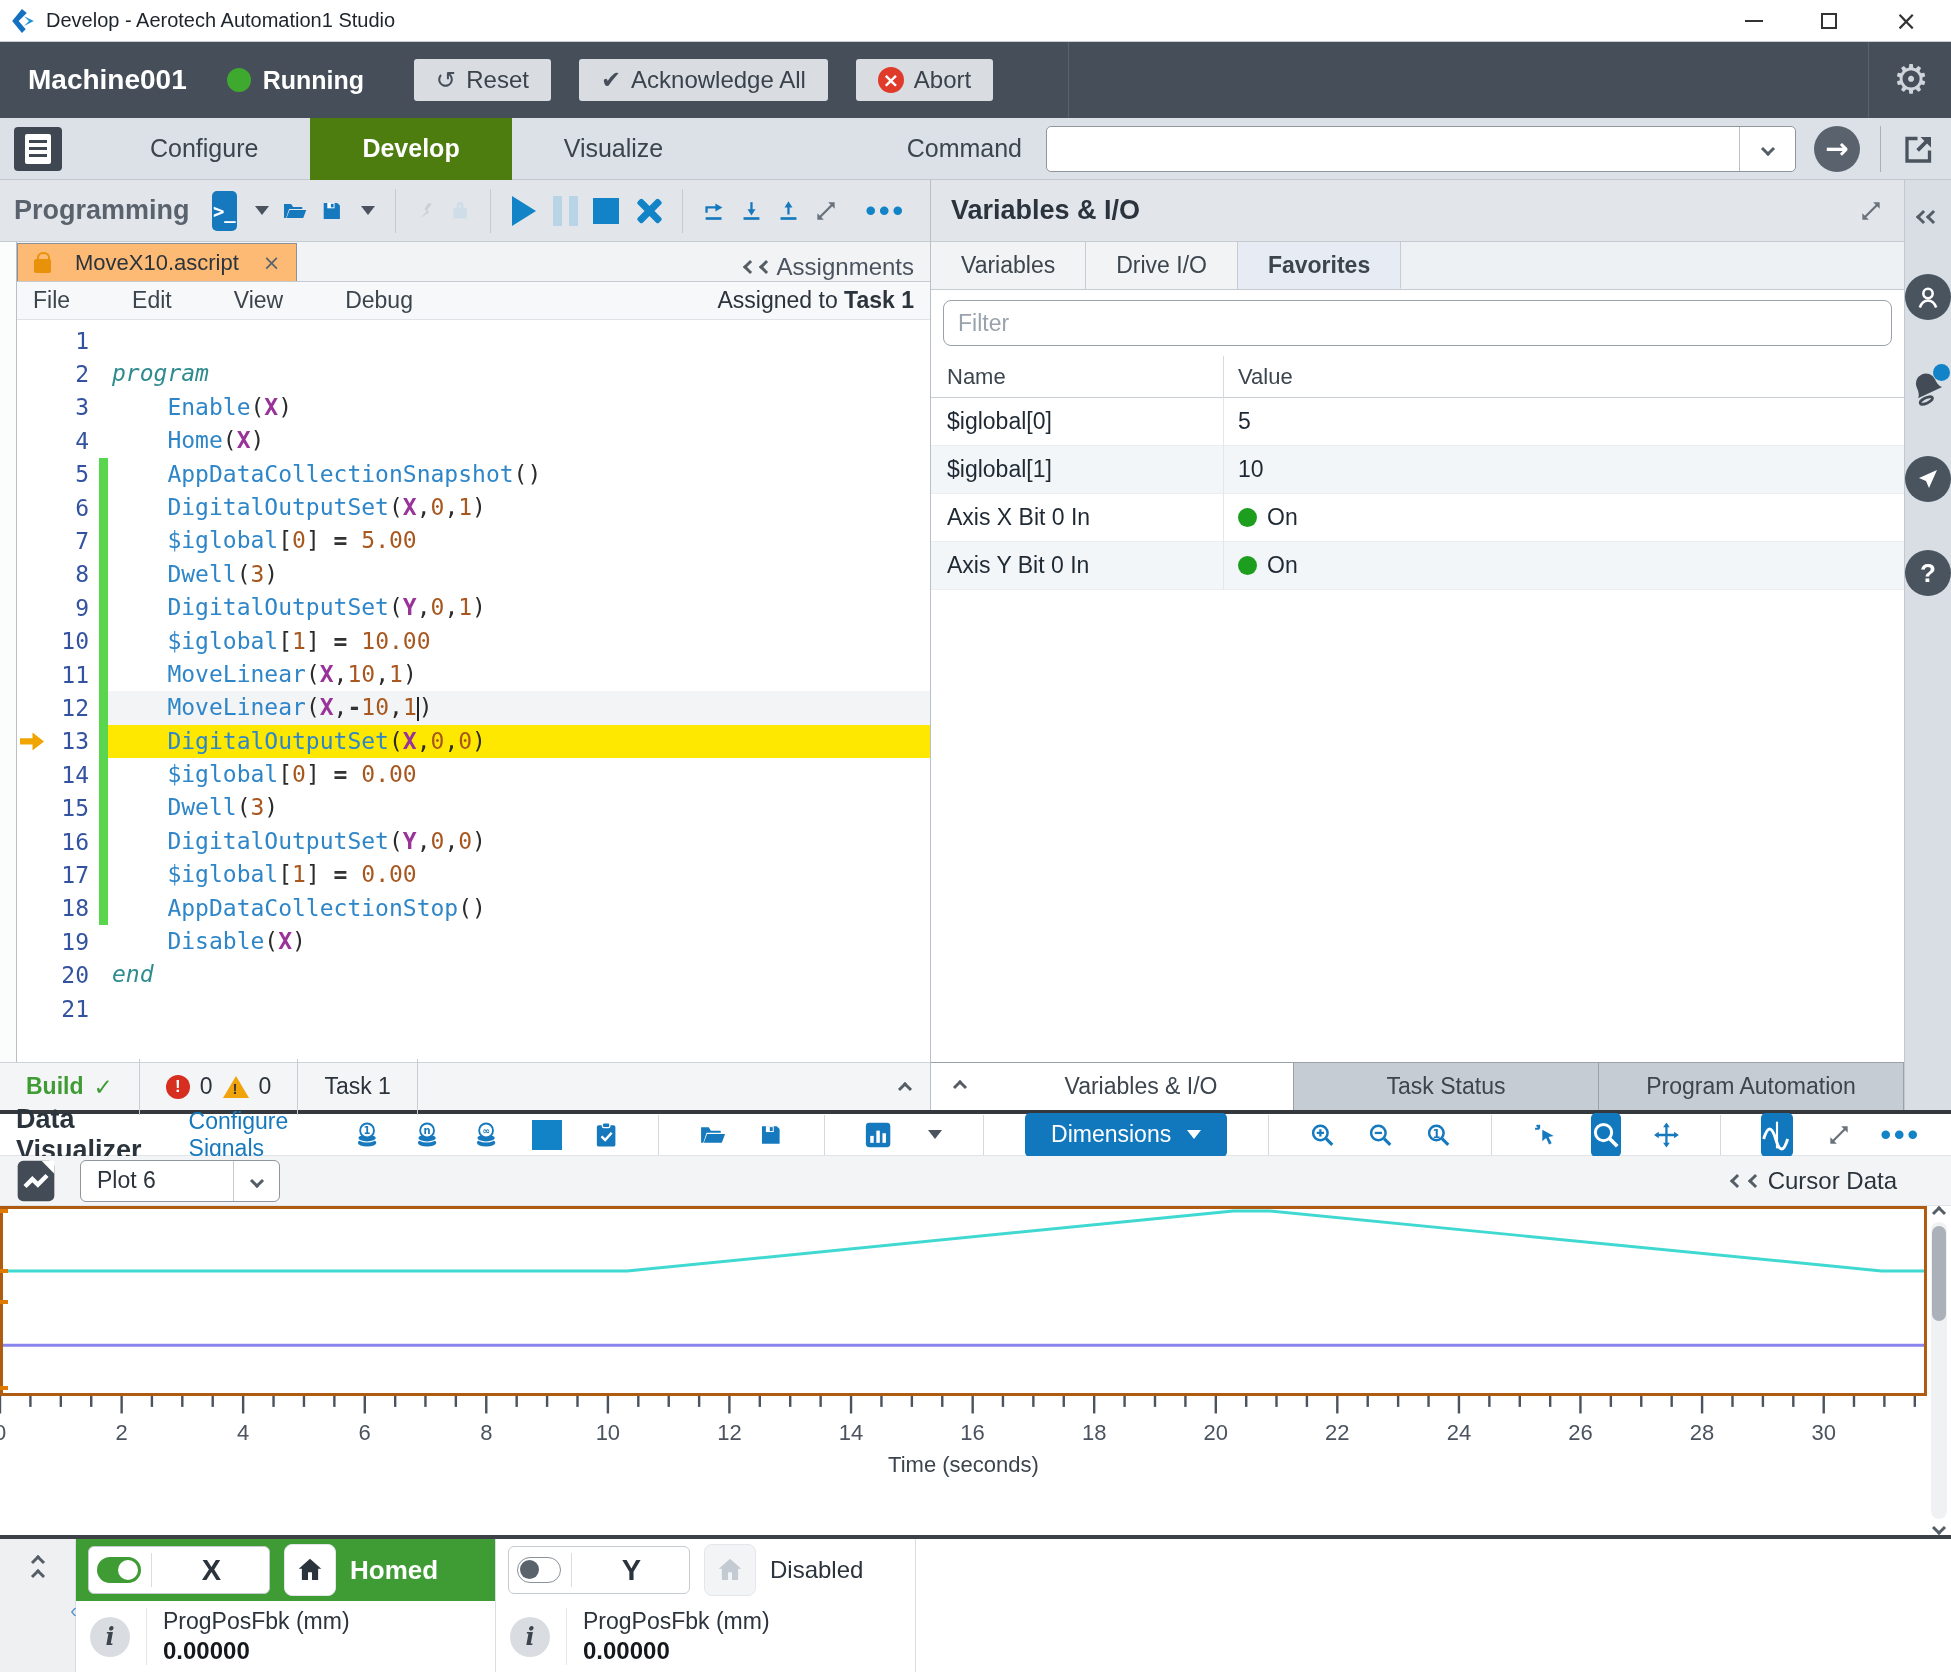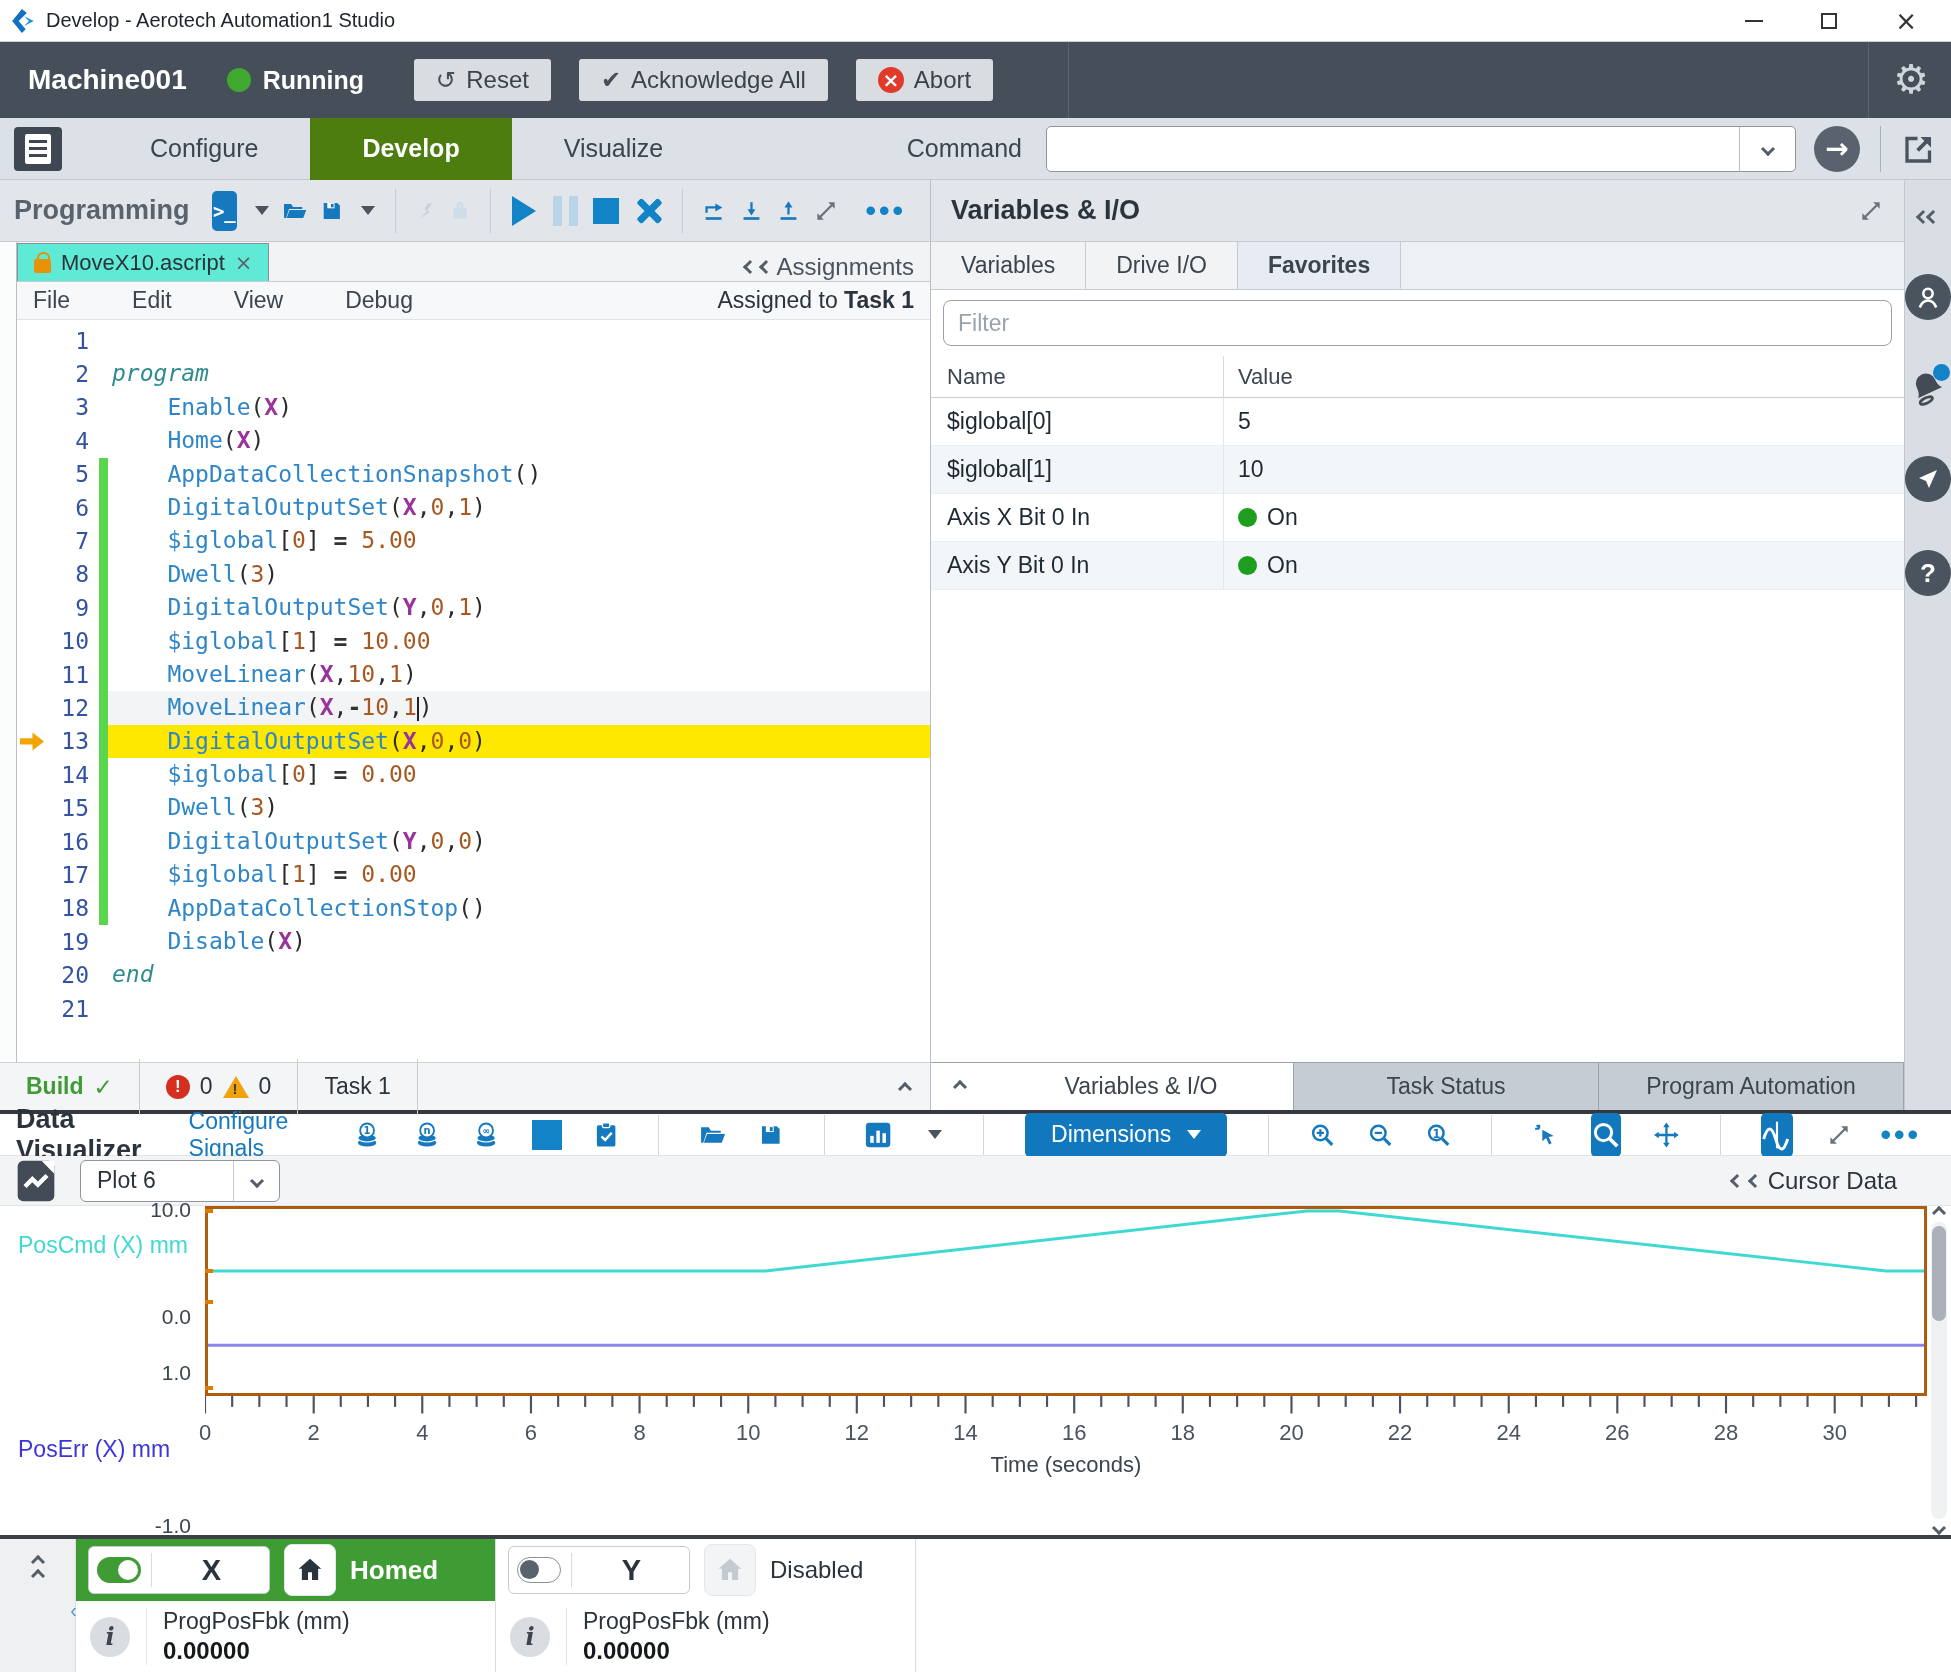--- a/index.html
+++ b/index.html
@@ -69,21 +69,21 @@
   .xmark::before,.xmark::after { content:""; position:absolute; left:12px; top:-1px; width:7px; height:30px; background:#1283c6; border-radius:2px; }
   .xmark::before { transform:rotate(45deg);} .xmark::after { transform:rotate(-45deg);}
   .ptool-right { margin-left:auto; display:flex; align-items:center; gap:26px; padding-right:10px; }
   .dots { color:#1283c6; font-size:30px; font-weight:bold; letter-spacing:3px; }
 
   
   .editwrap { flex:1; display:flex; min-height:0; }
   .leftstrip { width:17px; background:#fbfcfc; border-right:1px solid #b9bfc6; }
   .editcol { flex:1; display:flex; flex-direction:column; min-width:0; }
   .tabrow { height:40px; background:#f1f3f5; border-bottom:1px solid #c6cbd1; display:flex; align-items:flex-end; }
-  .filetab { height:38px; background:#5eead4; border:1px solid #8a9199; border-bottom:none; display:flex; align-items:center; gap:10px; padding:0 16px; font-size:22px; color:#2b333c; }
+  .filetab { height:38px; background:#fdba74; border:1px solid #8a9199; border-bottom:none; display:flex; align-items:center; gap:24px; padding:0 16px; font-size:22px; color:#2b333c; }
   .lock { width:17px; height:14px; background:#e8920a; border-radius:2px; position:relative; margin-top:6px; }
   .lock::before { content:""; position:absolute; left:3px; top:-7px; width:9px; height:9px; border:2.5px solid #e8920a; border-bottom:none; border-radius:6px 6px 0 0; }
   .tabclose { color:#5a636d; font-size:21px; }
   .assignlink { margin-left:auto; display:flex; align-items:center; gap:6px; padding-right:16px; font-size:24px; color:#4a535e; }
   .menurow { height:38px; background:#f7f8fa; border-bottom:1px solid #dfe3e7; display:flex; align-items:center; padding:0 16px; }
   .menu-item { font-size:23px; color:#3c454e; margin-right:62px; }
   .assignedto { margin-left:auto; font-size:23px; color:#2b333c; }
   .assignedto b { font-weight:bold; }
 
   
@@ -695,28 +695,20 @@
         </span>
     </div>
     <div class="cursordata">
       <span class="chev left"></span>
         <span class="chev left"></span>
       <span>Cursor Data</span>
     </div>
   </div>
 
   <div class="chartarea">
-    <div class="ygutter" id="ygutter">
-        <span class="ylab" style="top: 1.06952%;">10.0</span>
-        <span class="ylab" style="top: 33.6898%;">0.0</span>
-        <span class="ylab" style="top: 50.8021%;">1.0</span>
-        <span class="ylab" style="top: 97.3262%;">-1.0</span>
-        <span class="serlab" style="top: 12%; color: rgb(63, 217, 210);">PosCmd (X) mm</span>
-        <span class="serlab" style="top: 74%; color: rgb(59, 53, 216);">PosErr (X) mm</span>
-      </div>
     <div class="plotcol">
       <div class="plotbox">
         <svg id="plotsvg" viewBox="0 0 1280 187" preserveAspectRatio="none">
             <polyline points="0.0,63.0 415.9,63.0 819.7,2.0 843.9,2.0 1251.7,63.0 1280.0,63.0" fill="none" stroke="#3fd9d2" stroke-width="3"></polyline>
             <polyline points="0.0,138.5 1280.0,138.5" fill="none" stroke="#8a85ee" stroke-width="3"></polyline>
           </svg>
       <span class="otick" style="top: calc(1.06952% - 2px);"></span>
           <span class="otick" style="top: calc(33.6898% - 2px);"></span>
           <span class="otick" style="top: calc(50.8021% - 2px);"></span>
           <span class="otick" style="top: calc(97.3262% - 2px);"></span>

